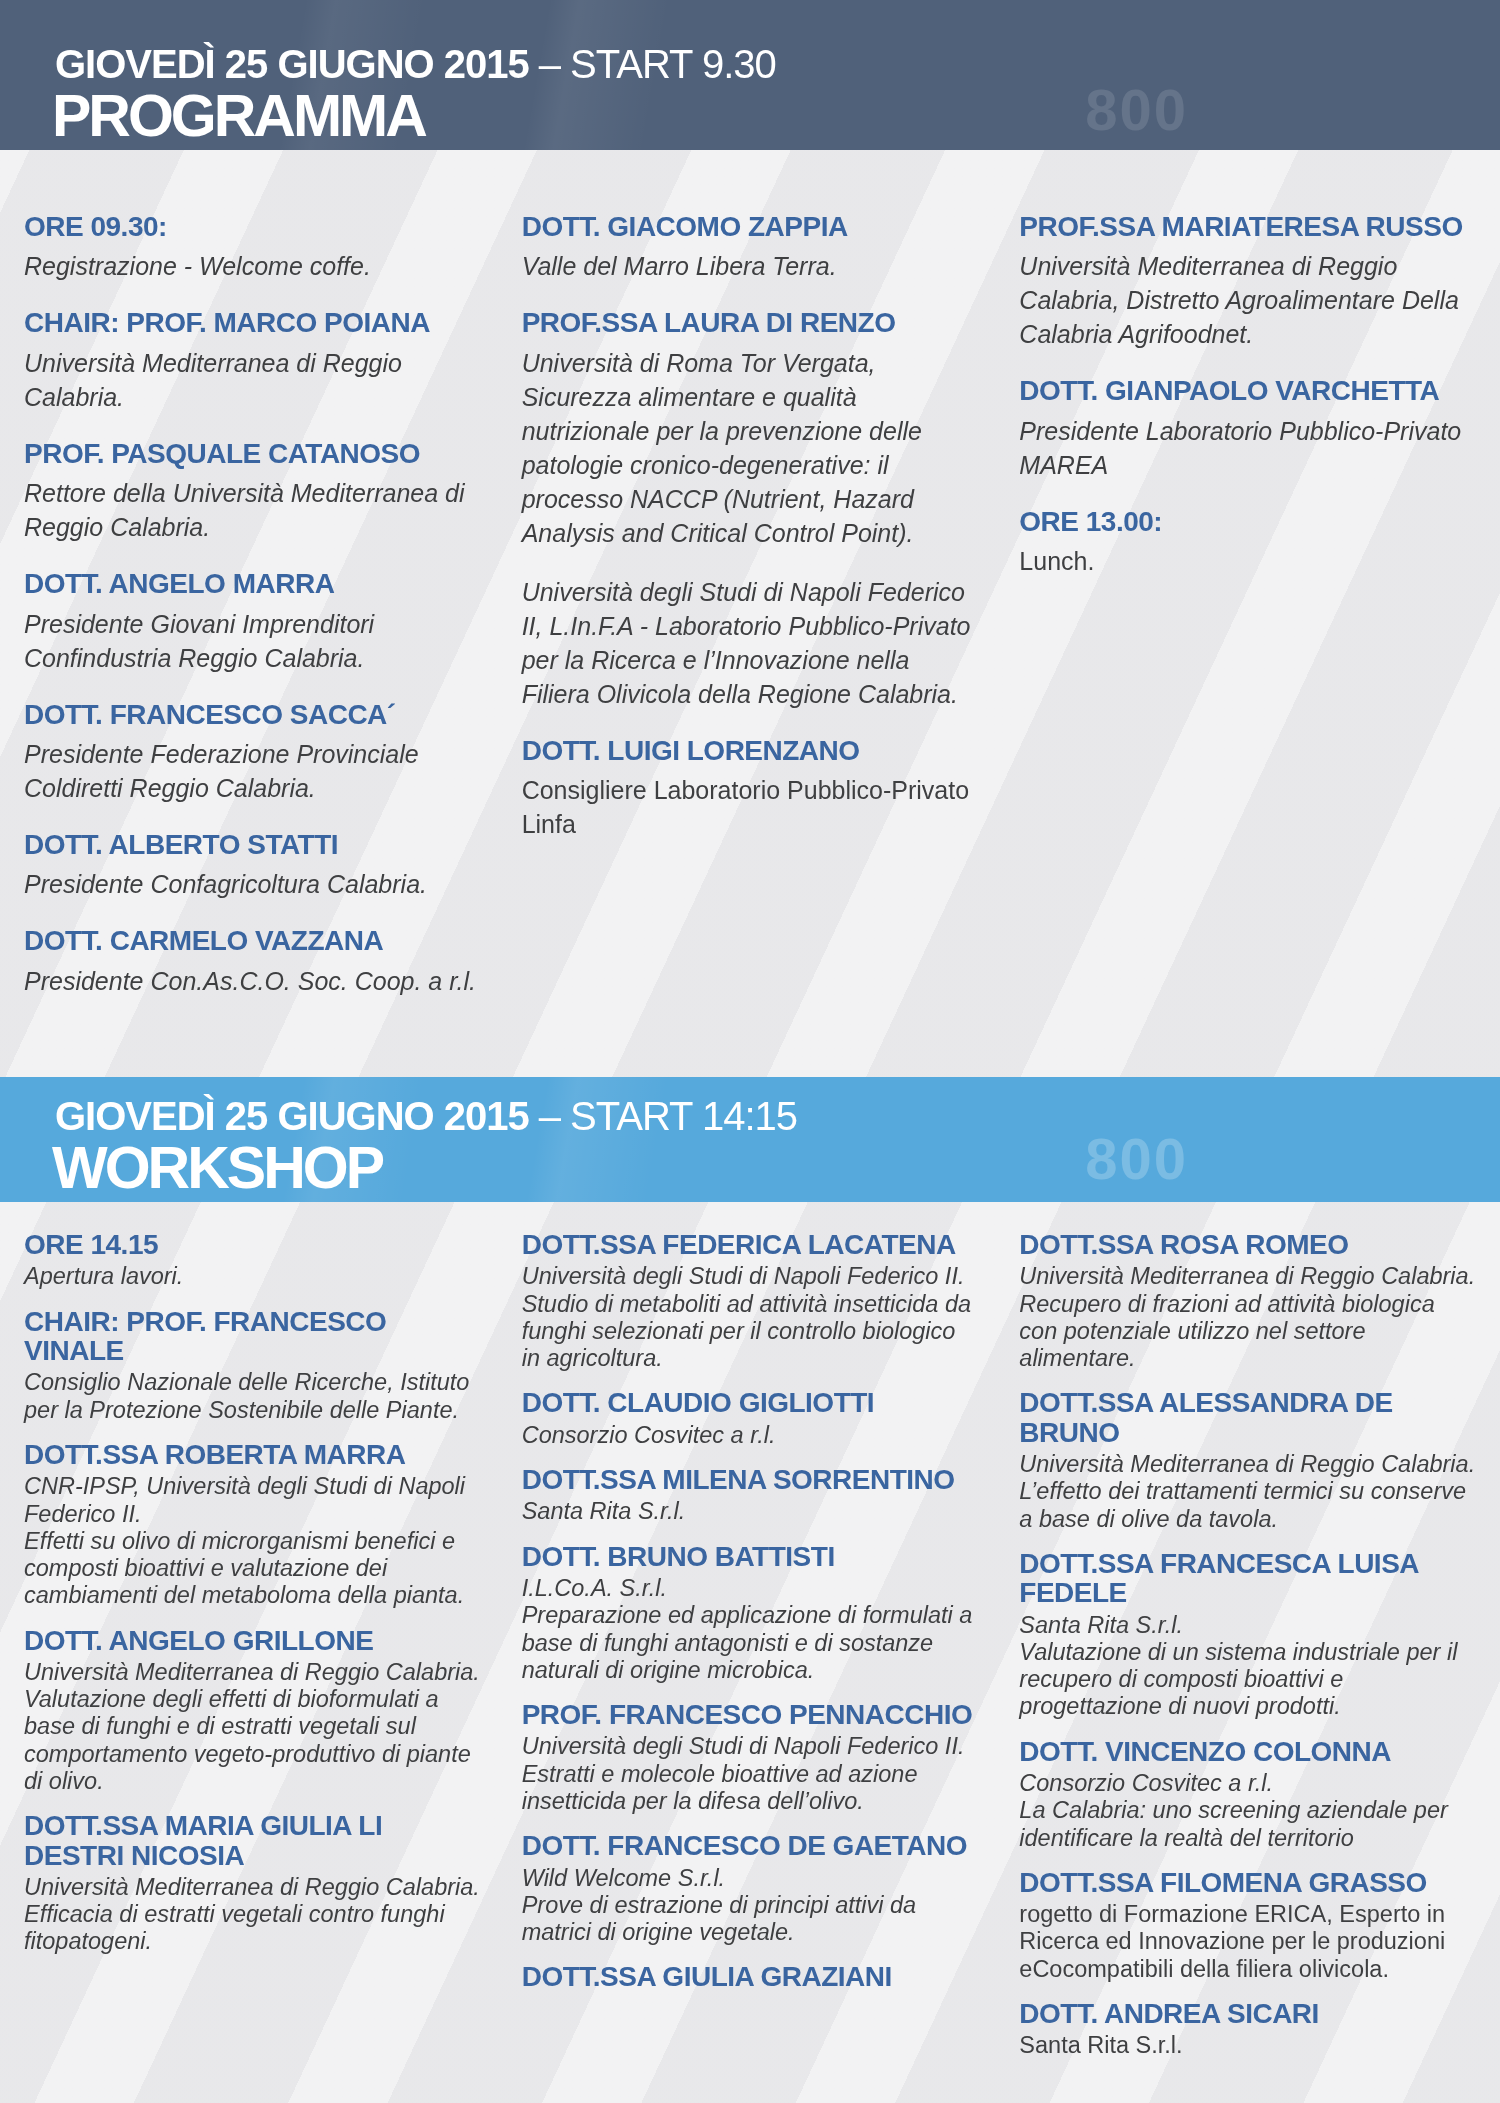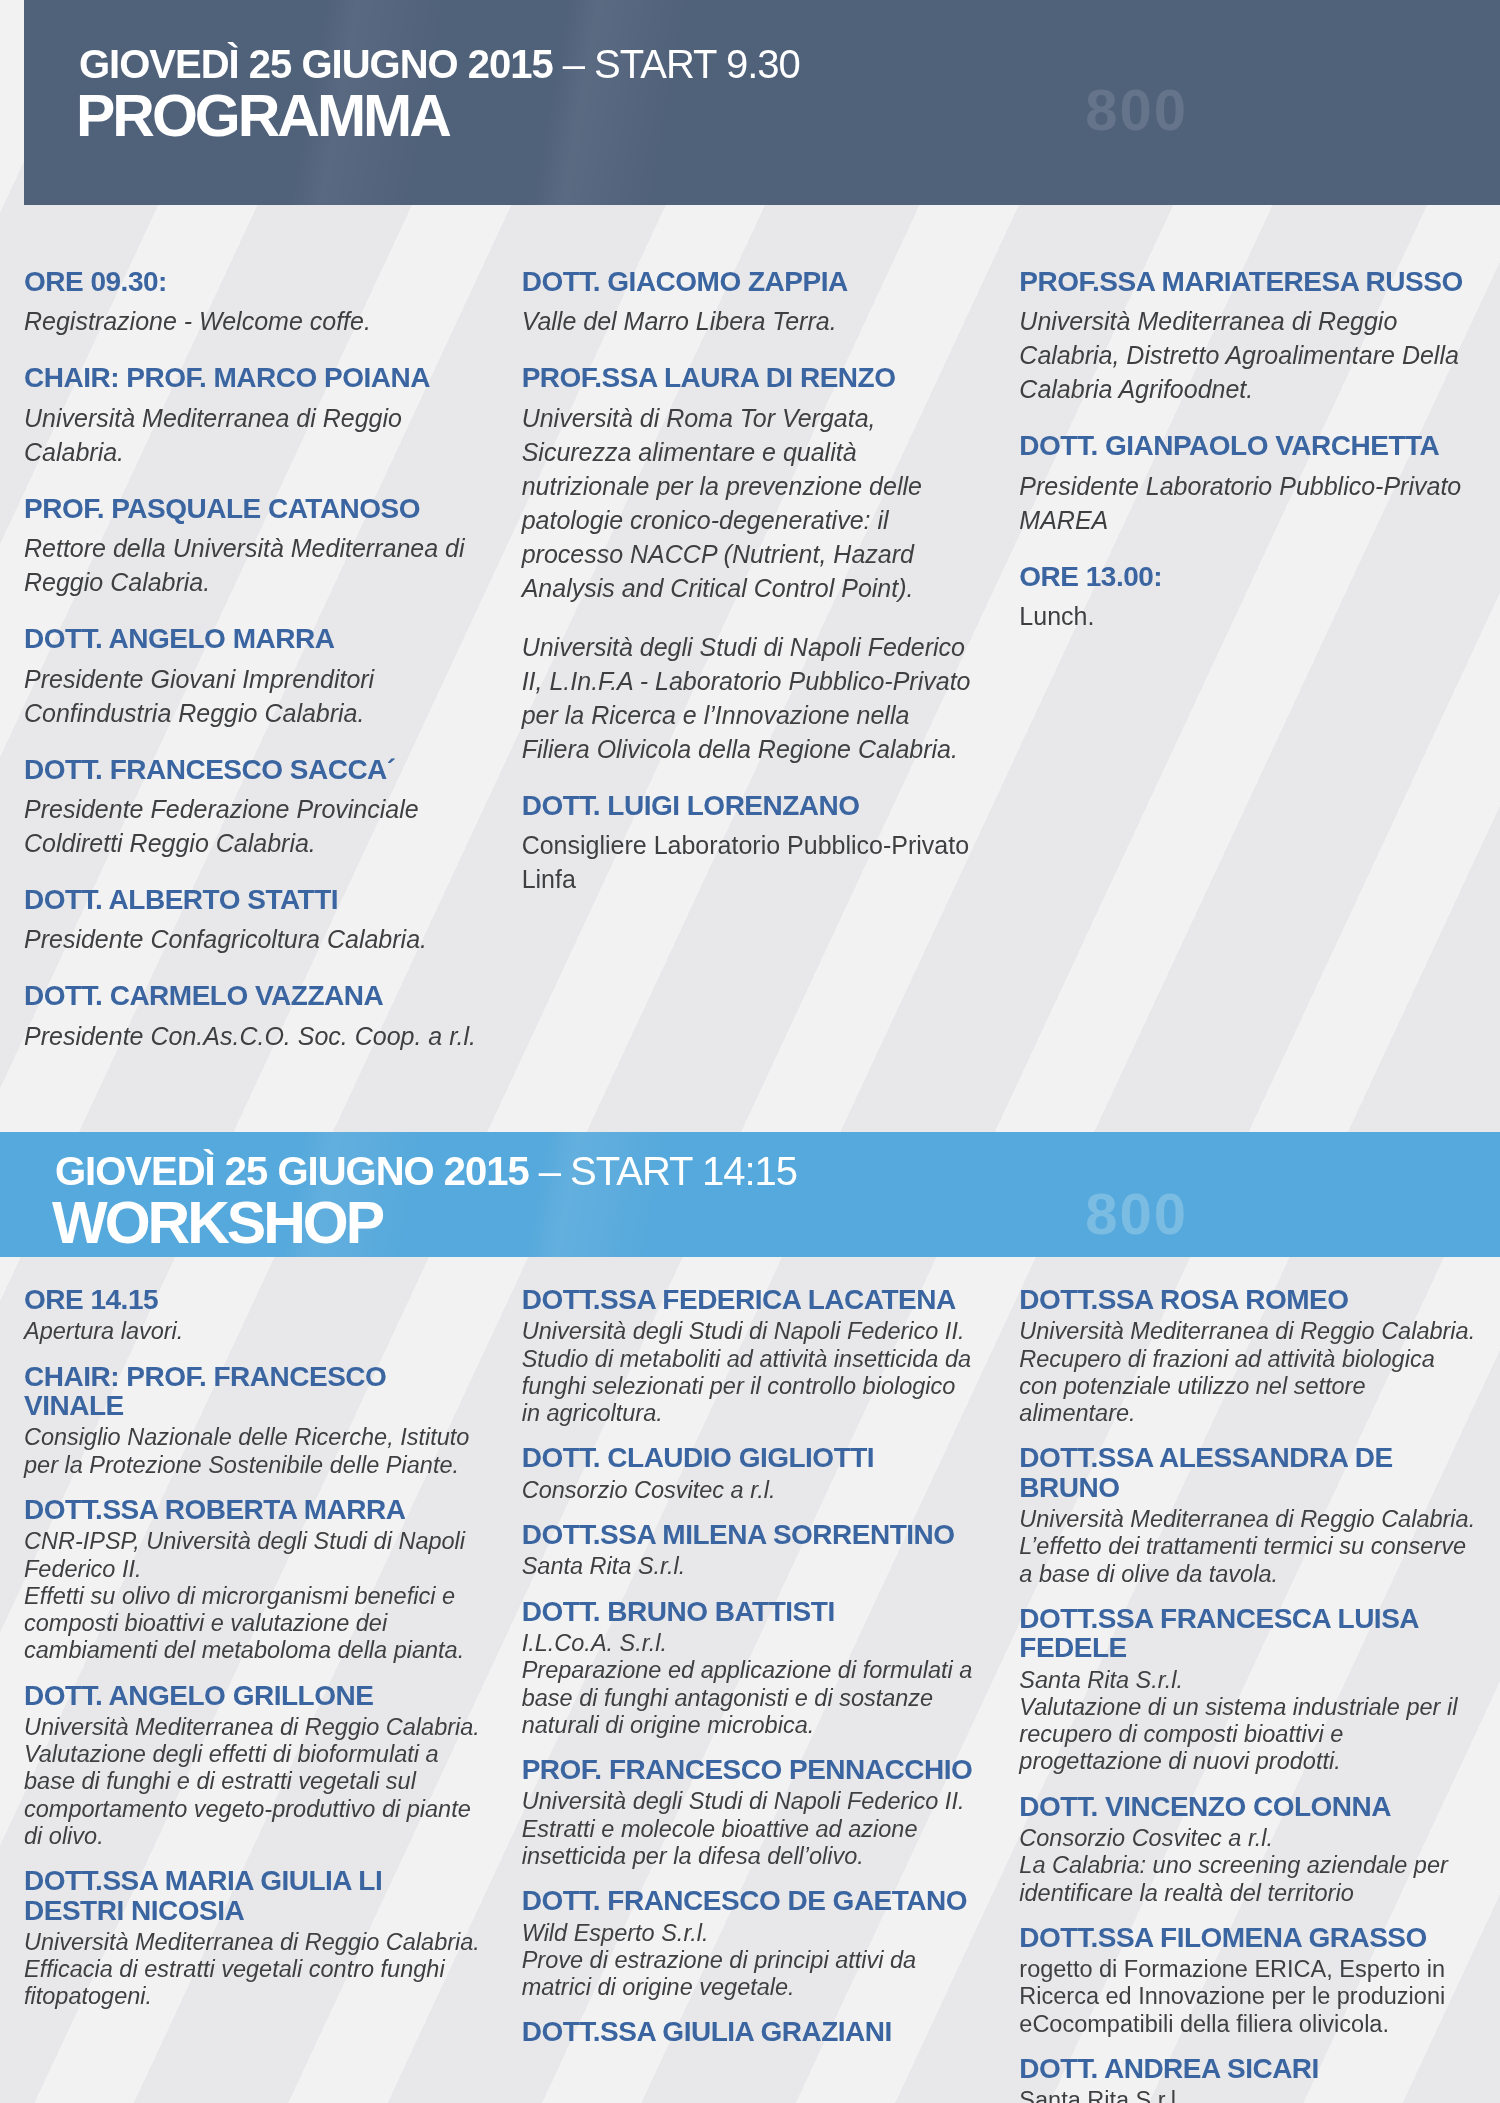--- a/index.html
+++ b/index.html
@@ -9,25 +9,24 @@
     margin:0 auto;
     background:
       repeating-linear-gradient(115deg, rgba(255,255,255,0.35) 0 90px, rgba(226,226,229,0.35) 90px 230px),
       #ebebed;
     overflow:hidden;
     font-family:"Liberation Sans","DejaVu Sans",sans-serif;
   }
   
   .band{position:relative;padding-left:55px;overflow:hidden;color:#fff;}
   .band1{
-    height:205px;
+    height:150px;
     background:
       linear-gradient(100deg, transparent 20%, rgba(255,255,255,0.05) 22%, transparent 28%, transparent 36%, rgba(255,255,255,0.06) 38%, transparent 44%),
       #50617a;
-    margin-left: 24px;
   }
   .band2{
     height:125px;
     background:
       linear-gradient(100deg, transparent 20%, rgba(255,255,255,0.07) 22%, transparent 28%, transparent 36%, rgba(255,255,255,0.08) 38%, transparent 44%),
       #56a9dc;
   }
   .band-date{
     font-size:40px;letter-spacing:-1px;line-height:1;
     white-space:nowrap;
@@ -198,21 +197,21 @@
           <p class="entry-desc it">I.L.Co.A. S.r.l.</p>
           <p class="entry-desc it">Preparazione ed applicazione di formulati a base di funghi antagonisti e di sostanze naturali di origine microbica.</p>
         </div>
         <div class="entry">
           <h3 class="entry-heading">PROF. FRANCESCO PENNACCHIO</h3>
           <p class="entry-desc it">Università degli Studi di Napoli Federico II.</p>
           <p class="entry-desc it">Estratti e molecole bioattive ad azione insetticida per la difesa dell’olivo.</p>
         </div>
         <div class="entry">
           <h3 class="entry-heading">DOTT. FRANCESCO DE GAETANO</h3>
-          <p class="entry-desc it">Wild Esperto S.r.l.</p>
+          <p class="entry-desc it">Wild Welcome S.r.l.</p>
           <p class="entry-desc it">Prove di estrazione di principi attivi da matrici di origine vegetale.</p>
         </div>
         <div class="entry">
           <h3 class="entry-heading">DOTT.SSA GIULIA GRAZIANI</h3>
         </div>
       </div>
       <div class="col">
         <div class="entry">
           <h3 class="entry-heading">DOTT.SSA ROSA ROMEO</h3>
           <p class="entry-desc it">Università Mediterranea di Reggio Calabria.</p>

